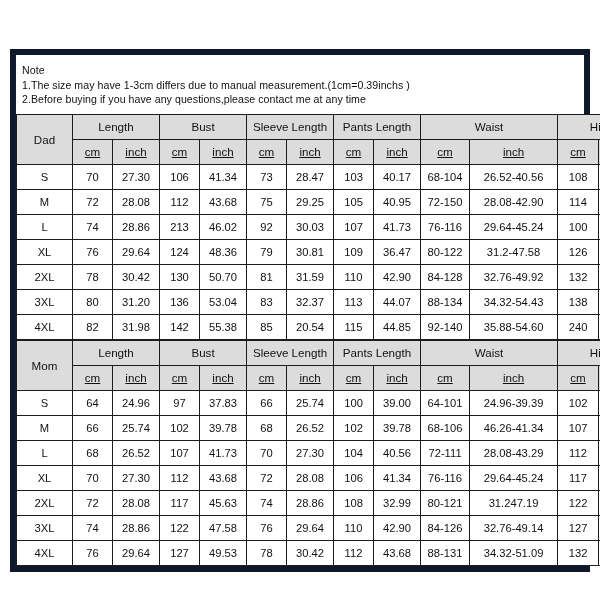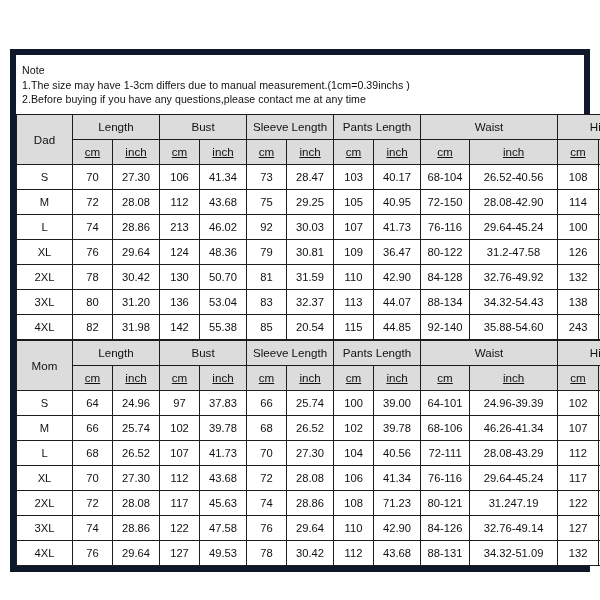--- a/index.html
+++ b/index.html
@@ -249,21 +249,21 @@
               <td>82</td>
               <td>31.98</td>
               <td>142</td>
               <td>55.38</td>
               <td>85</td>
               <td>20.54</td>
               <td>115</td>
               <td>44.85</td>
               <td>92-140</td>
               <td>35.88-54.60</td>
-              <td>243</td>
+              <td>240</td>
               <td>56.16</td>
             </tr>
           </tbody>
         </table>
         <table class="size-table">
           <colgroup>
             <col class="c-size">
             <col class="c-cm">
             <col class="c-inch">
             <col class="c-cm">
@@ -365,21 +365,21 @@
             </tr>
             <tr>
               <td class="size-cell">2XL</td>
               <td>72</td>
               <td>28.08</td>
               <td>117</td>
               <td>45.63</td>
               <td>74</td>
               <td>28.86</td>
               <td>108</td>
-              <td>71.23</td>
+              <td>32.99</td>
               <td>80-121</td>
               <td>31.247.19</td>
               <td>122</td>
               <td>47.58</td>
             </tr>
             <tr>
               <td class="size-cell">3XL</td>
               <td>74</td>
               <td>28.86</td>
               <td>122</td>

